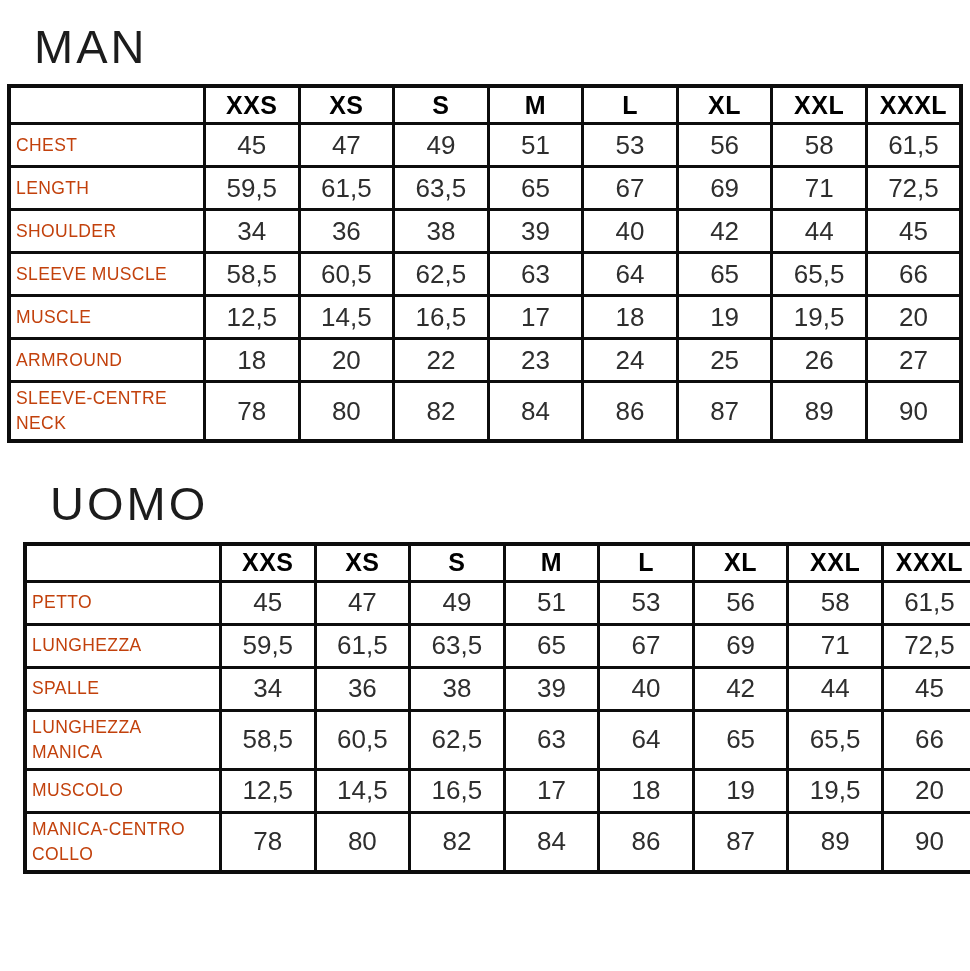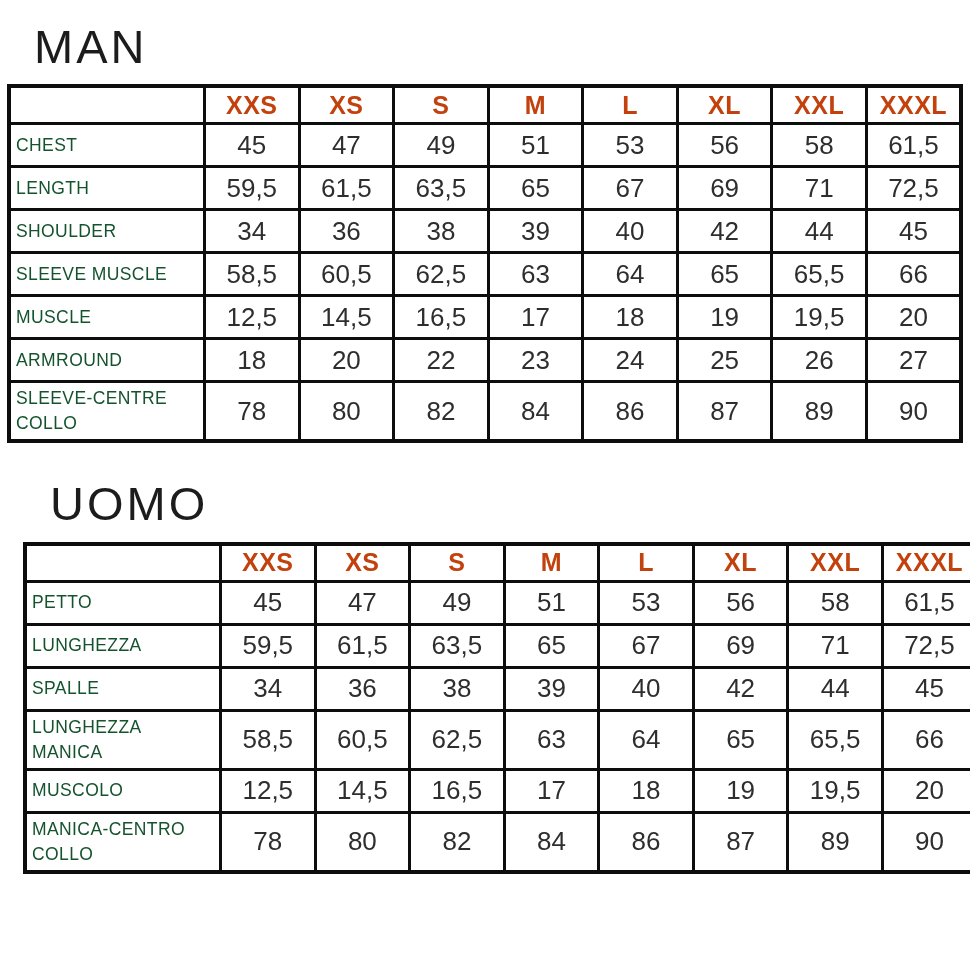--- a/index.html
+++ b/index.html
@@ -41,36 +41,36 @@
     overflow: hidden;
   }
   th.corner-cell { width: 190px; }
   th.size-col-header {
     height: 34px;
     padding: 0;
     text-align: center;
     vertical-align: middle;
     font-size: 25px;
     font-weight: 700;
-    color: #c2410c;
+    color: #000000;
     letter-spacing: 0.5px;
   }
   tr.data-row { height: 43px; }
   td.measure-label-cell {
     text-align: left;
     vertical-align: middle;
     padding: 3px 4px 3px 5px;
   }
   td.measure-label-cell .label-text {
     display: inline-block;
     max-width: 158px;
     font-size: 17.5px;
     line-height: 25px;
     letter-spacing: 0.4px;
-    color: #14532d;
+    color: #c2410c;
     font-weight: 400;
   }
   td.size-value-cell {
     text-align: center;
     vertical-align: middle;
     font-size: 26px;
     color: #2e2e2e;
     font-weight: 400;
     padding: 0;
   }
@@ -157,21 +157,21 @@
               <td class="size-value-cell">18</td>
               <td class="size-value-cell">20</td>
               <td class="size-value-cell">22</td>
               <td class="size-value-cell">23</td>
               <td class="size-value-cell">24</td>
               <td class="size-value-cell">25</td>
               <td class="size-value-cell">26</td>
               <td class="size-value-cell">27</td>
             </tr>
             <tr class="data-row">
-              <td class="measure-label-cell"><span class="label-text">SLEEVE-CENTRE COLLO</span></td>
+              <td class="measure-label-cell"><span class="label-text">SLEEVE-CENTRE NECK</span></td>
               <td class="size-value-cell">78</td>
               <td class="size-value-cell">80</td>
               <td class="size-value-cell">82</td>
               <td class="size-value-cell">84</td>
               <td class="size-value-cell">86</td>
               <td class="size-value-cell">87</td>
               <td class="size-value-cell">89</td>
               <td class="size-value-cell">90</td>
             </tr>
           </tbody>

